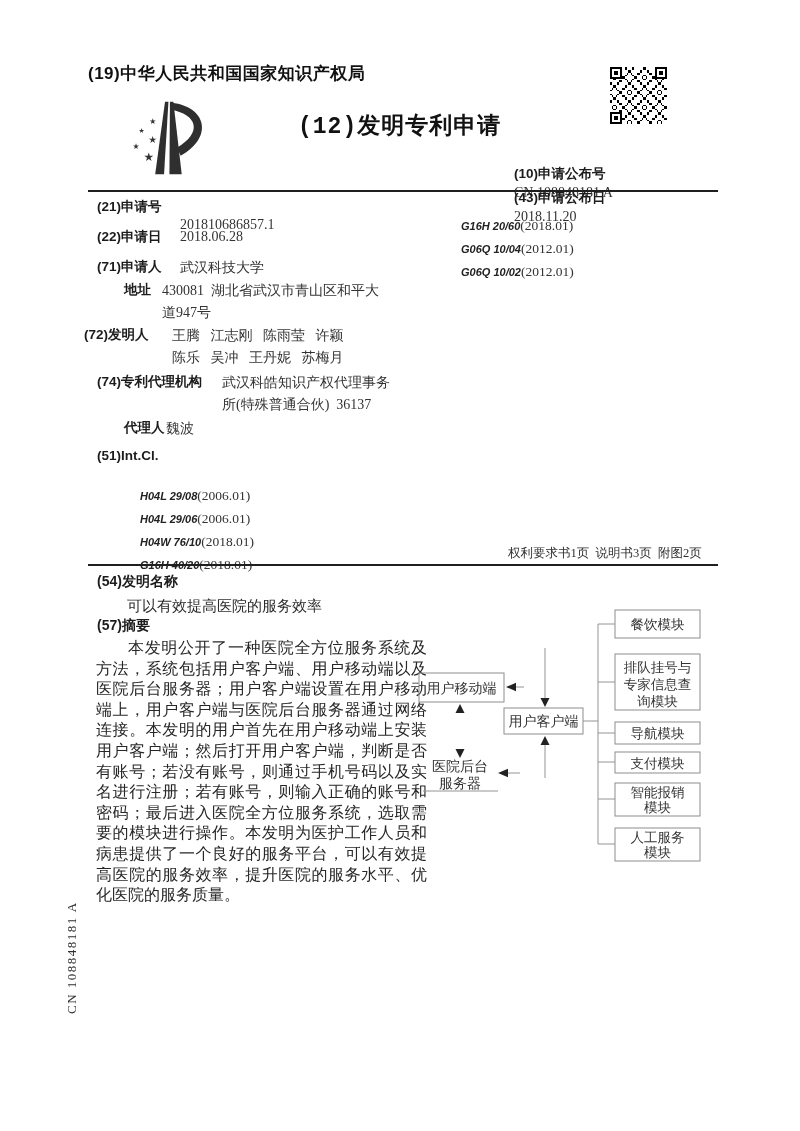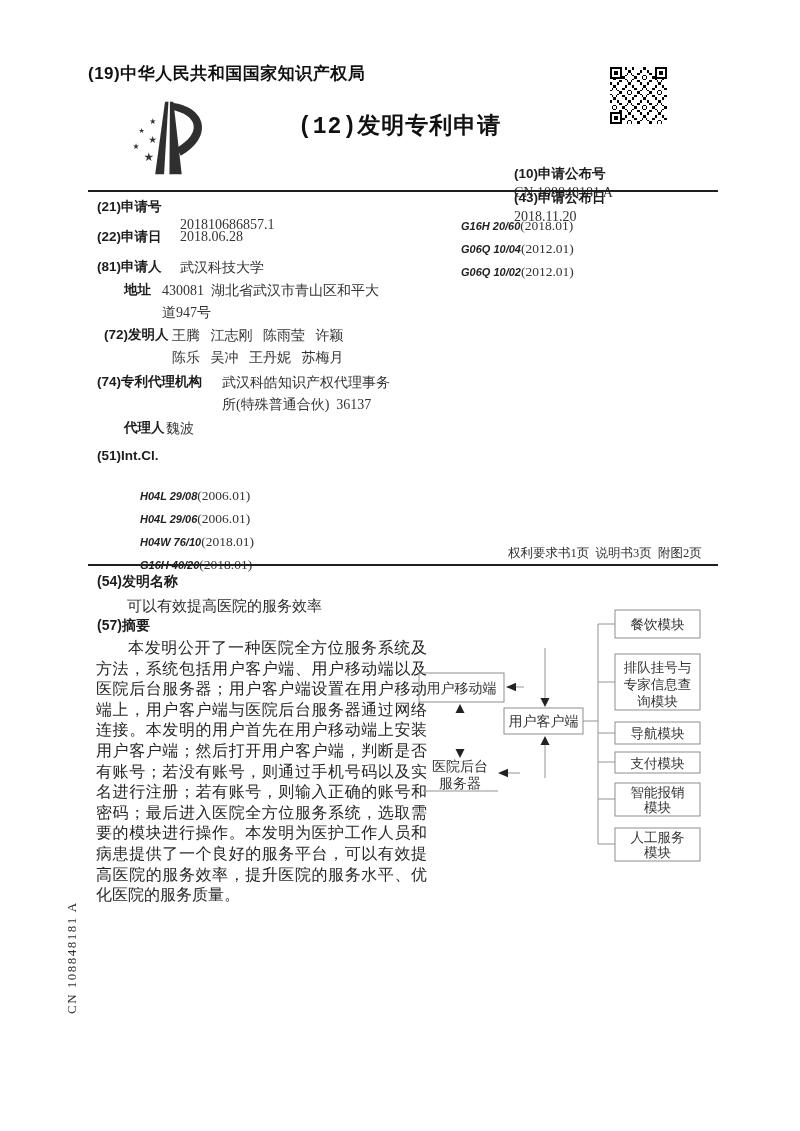--- a/index.html
+++ b/index.html
@@ -76,28 +76,28 @@
   </div>
 
   <div class="rule" style="top:190px;"></div>
 
   <div class="abs lbl" style="left:97px; top:198px;">(21)申请号</div>
   <div class="abs val" style="left:180px; top:217px;">201810686857.1</div>
 
   <div class="abs lbl" style="left:97px; top:228px;">(22)申请日</div>
   <div class="abs val" style="left:180px; top:229px;">2018.06.28</div>
 
-  <div class="abs lbl" style="left:97px; top:258px;">(81)申请人</div>
+  <div class="abs lbl" style="left:97px; top:258px;">(71)申请人</div>
   <div class="abs val" style="left:180px; top:259px;">武汉科技大学</div>
 
   <div class="abs lbl" style="left:124px; top:281px;">地址</div>
   <div class="abs val" style="left:162px; top:282px;">430081  湖北省武汉市青山区和平大</div>
   <div class="abs val" style="left:162px; top:304px;">道947号</div>
 
-  <div class="abs lbl" style="left:104px; top:326px;">(72)发明人</div>
+  <div class="abs lbl" style="left:84px; top:326px;">(72)发明人</div>
   <div class="abs val" style="left:172px; top:327px;">王腾   江志刚   陈雨莹   许颖</div>
   <div class="abs val" style="left:172px; top:349px;">陈乐   吴冲   王丹妮   苏梅月</div>
 
   <div class="abs lbl" style="left:97px; top:373px;">(74)专利代理机构</div>
   <div class="abs val" style="left:222px; top:374px;">武汉科皓知识产权代理事务</div>
   <div class="abs val" style="left:222px; top:396px;">所(特殊普通合伙)  36137</div>
 
   <div class="abs lbl" style="left:124px; top:419px;">代理人</div>
   <div class="abs val" style="left:166px; top:420px;">魏波</div>
 

